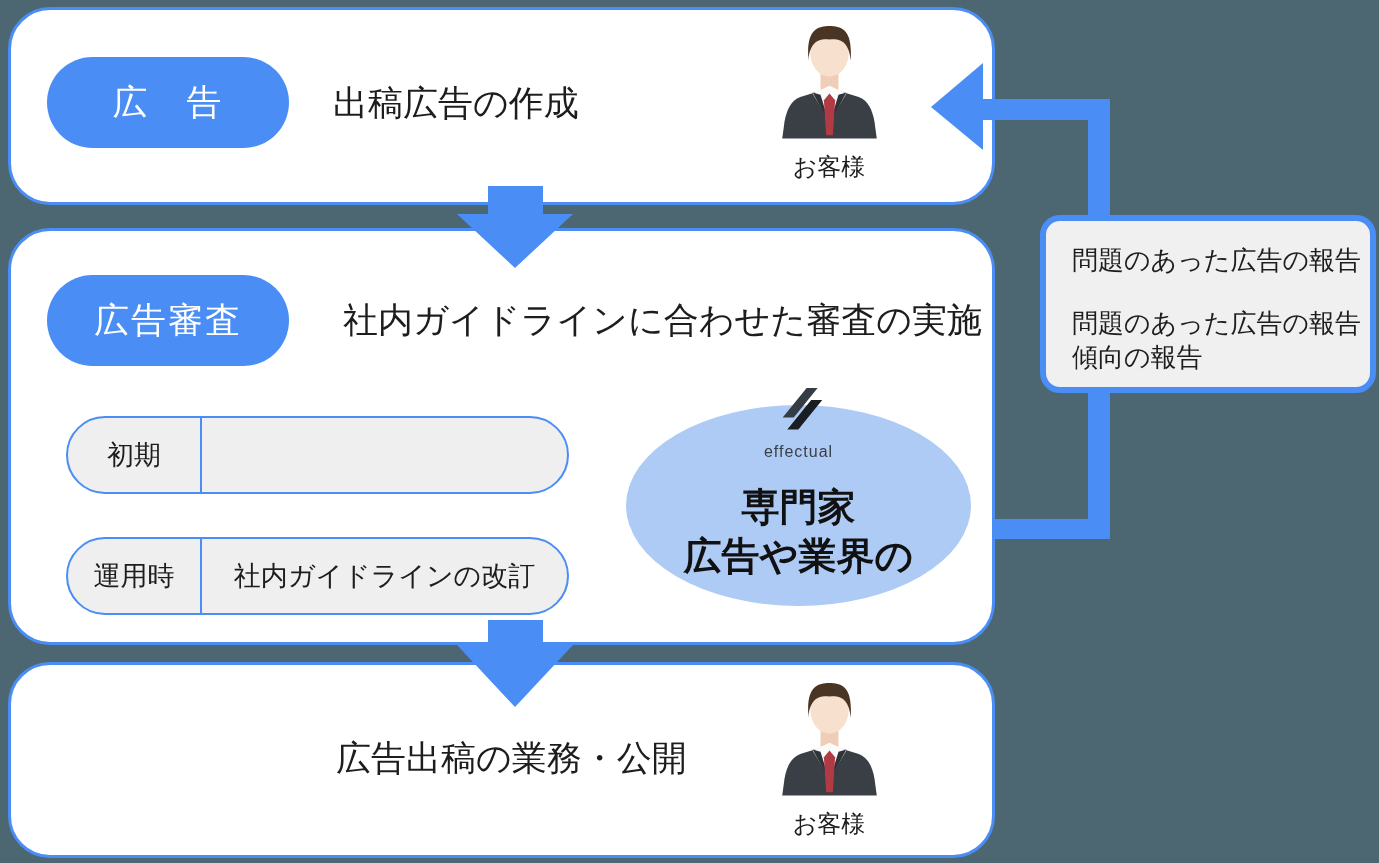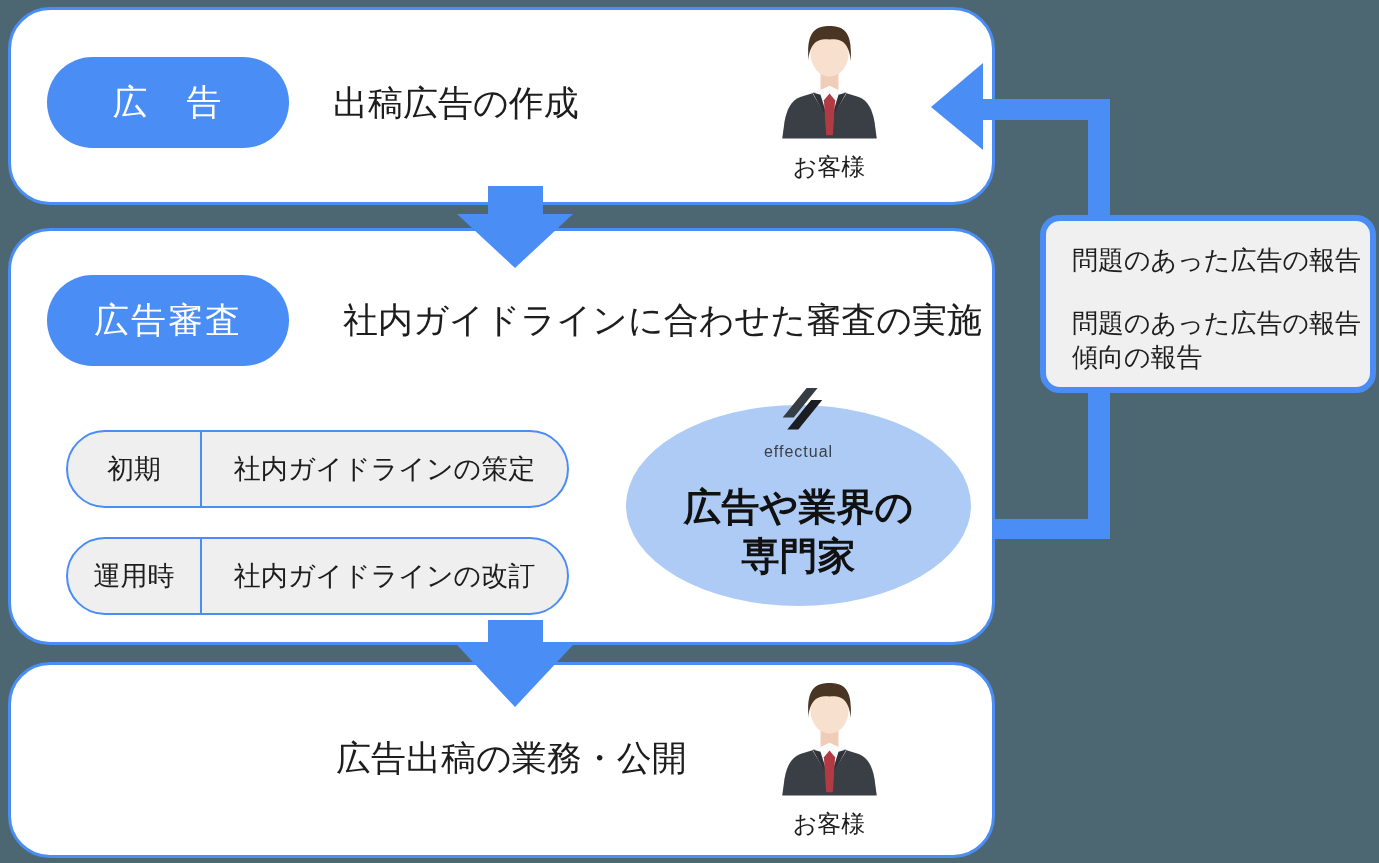--- a/index.html
+++ b/index.html
@@ -53,21 +53,21 @@
     margin-top:3px;font-size:24px;color:#1D1D1D;line-height:28px;
   }
 
   
   .guideline-row{
     position:absolute;left:55px;width:503px;height:78px;
     background:#EFEFEF;border:2px solid #4A8DF5;border-radius:40px;
     box-sizing:border-box;
     display:flex;align-items:stretch;overflow:hidden;
   }
-  .grow1{top:199px;}
+  .grow1{top:185px;}
   .grow2{top:306px;}
   .guideline-phase{
     width:132px;flex:0 0 132px;
     border-right:2px solid #4A8DF5;
     display:flex;align-items:center;justify-content:center;
     font-size:27px;color:#1D1D1D;
   }
   .guideline-action{
     flex:1;display:flex;align-items:center;justify-content:center;
     font-size:27px;color:#1D1D1D;white-space:nowrap;
@@ -145,37 +145,36 @@
 
   <div class="down-arrow-shaft shaft1"></div>
   <div class="down-arrow-head head1"></div>
 
   <div class="step-box box2">
     <div class="step-pill">広告審査</div>
     <div class="step-desc">社内ガイドラインに合わせた審査の実施</div>
 
     <div class="guideline-row grow1">
       <div class="guideline-phase">初期</div>
-      <div class="guideline-action">社内ガイドラインの策定</div>
     </div>
     <div class="guideline-row grow2">
       <div class="guideline-phase">運用時</div>
       <div class="guideline-action">社内ガイドラインの改訂</div>
     </div>
 
     <div class="expert-group">
       <div class="expert-ellipse"></div>
       <svg class="logo-mark" viewBox="0 0 50 50">
         <polygon points="30,0 42,0 16,32 4,32" fill="#363C43"></polygon>
         <polygon points="35,13 47,13 21,45 9,45" fill="#1A1D21"></polygon>
       </svg>
       <div class="logo-word">effectual</div>
       <div class="expert-title">
+        <div>専門家</div>
         <div>広告や業界の</div>
-        <div>専門家</div>
       </div>
     </div>
   </div>
 
   <div class="down-arrow-shaft shaft2"></div>
   <div class="down-arrow-head head2"></div>
 
   <div class="step-box box3">
     <div class="step-desc">広告出稿の業務・公開</div>
     <div class="customer">

